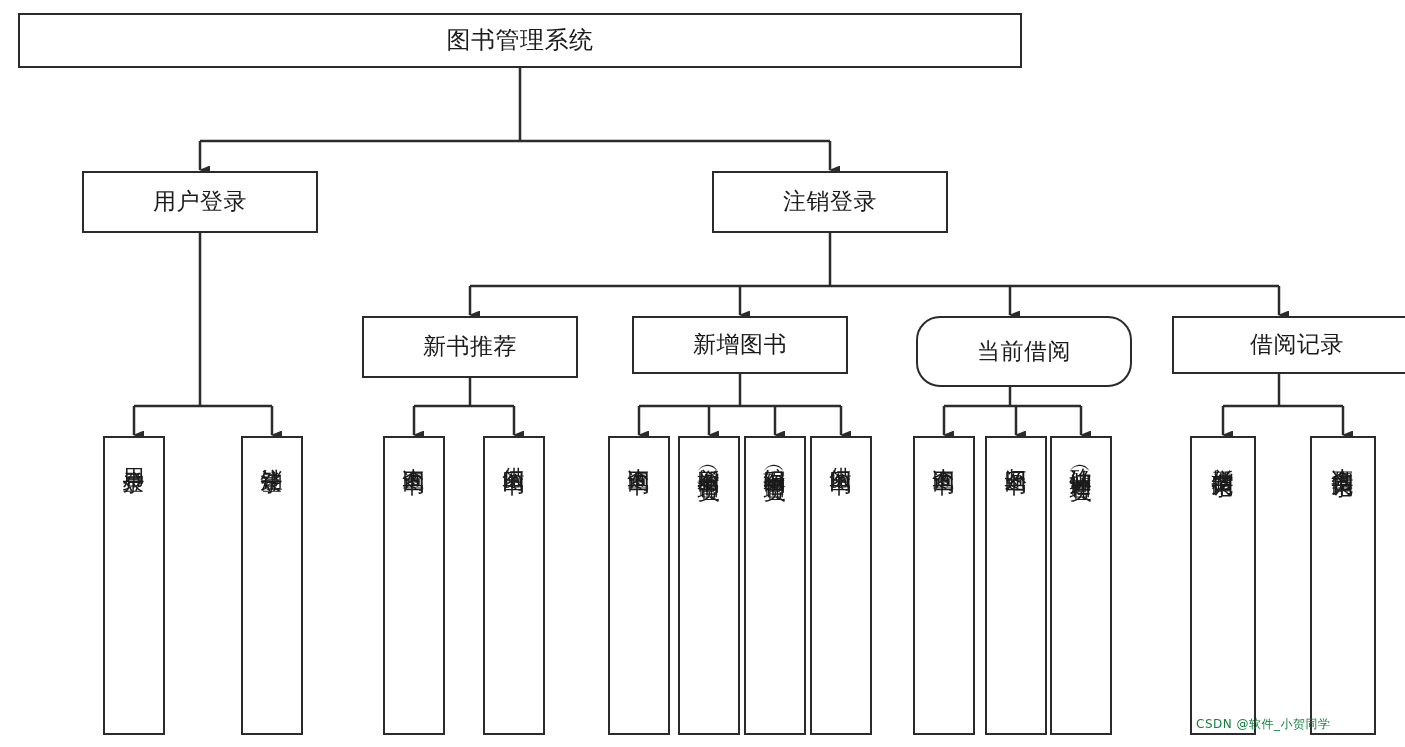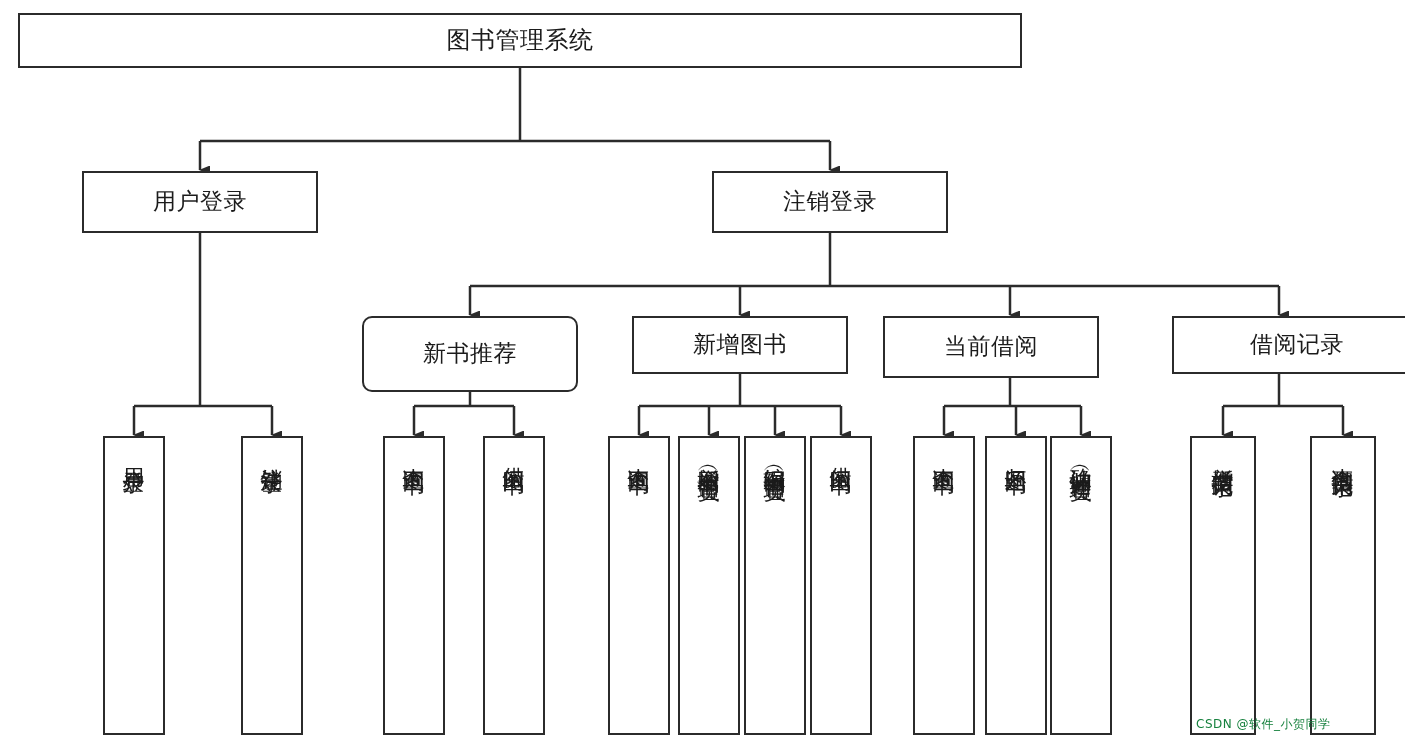--- a/index.html
+++ b/index.html
@@ -121,27 +121,27 @@
   <div id="nodes-layer">
       <div class="node horiz root" style="left: 18px; top: 13px; width: 1004px; height: 55px;">
         <span class="node-label">图书管理系统</span>
       </div>
       <div class="node horiz" style="left: 82px; top: 171px; width: 236px; height: 62px;">
         <span class="node-label">用户登录</span>
       </div>
       <div class="node horiz" style="left: 712px; top: 171px; width: 236px; height: 62px;">
         <span class="node-label">注销登录</span>
       </div>
-      <div class="node horiz" style="left: 362px; top: 316px; width: 216px; height: 76px; border-radius: 10px;">
+      <div class="node horiz" style="left: 362px; top: 316px; width: 216px; height: 62px;">
         <span class="node-label">新书推荐</span>
       </div>
       <div class="node horiz" style="left: 632px; top: 316px; width: 216px; height: 58px;">
         <span class="node-label">新增图书</span>
       </div>
-      <div class="node horiz" style="left: 883px; top: 316px; width: 216px; height: 62px;">
+      <div class="node horiz" style="left: 916px; top: 316px; width: 216px; height: 71px; border-radius: 24px;">
         <span class="node-label">当前借阅</span>
       </div>
       <div class="node horiz" style="left: 1172px; top: 316px; width: 250px; height: 58px;">
         <span class="node-label">借阅记录</span>
       </div>
       <div class="node vert" style="left: 103px; top: 436px; width: 62px; height: 299px;">
         <span class="node-label">用户登录</span>
       </div>
       <div class="node vert" style="left: 241px; top: 436px; width: 62px; height: 299px;">
         <span class="node-label">注销登录</span>

